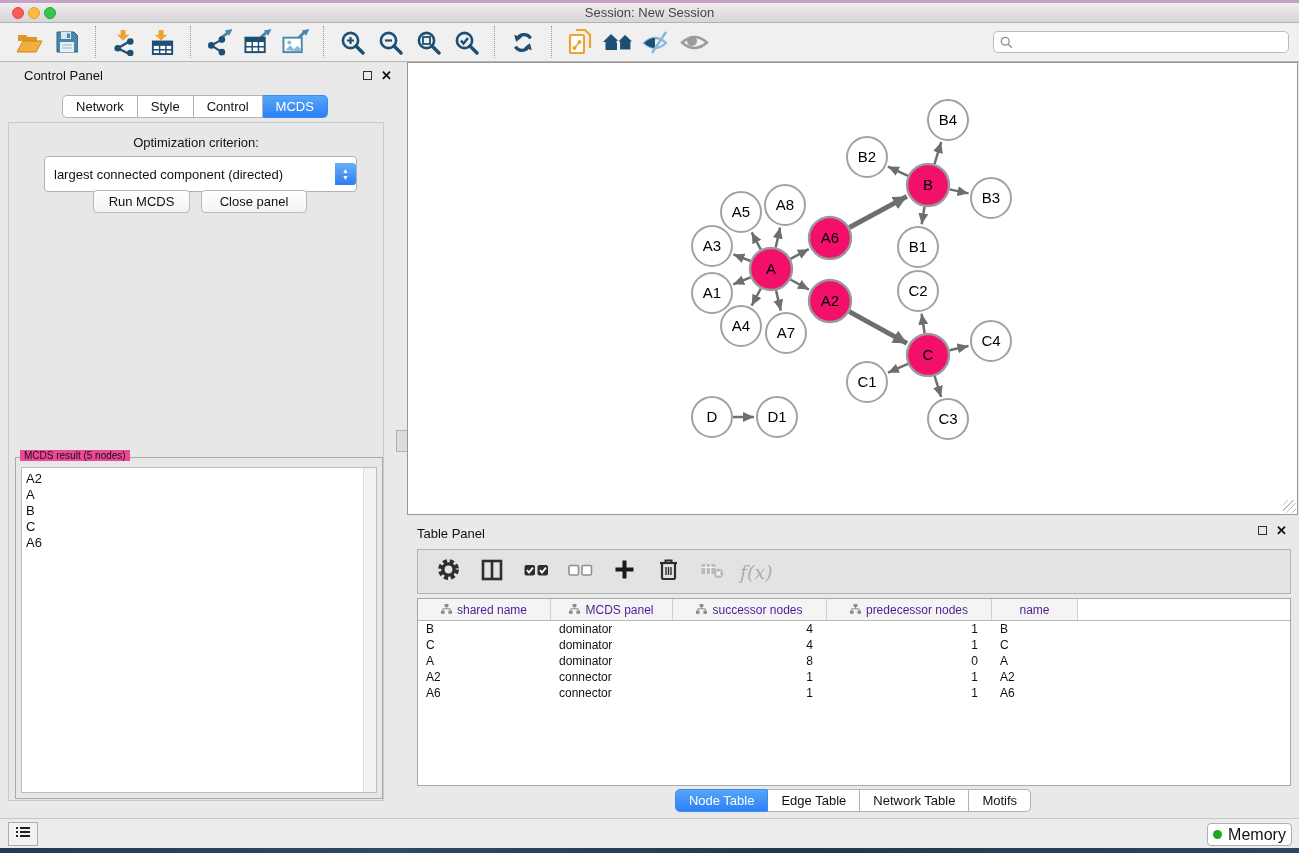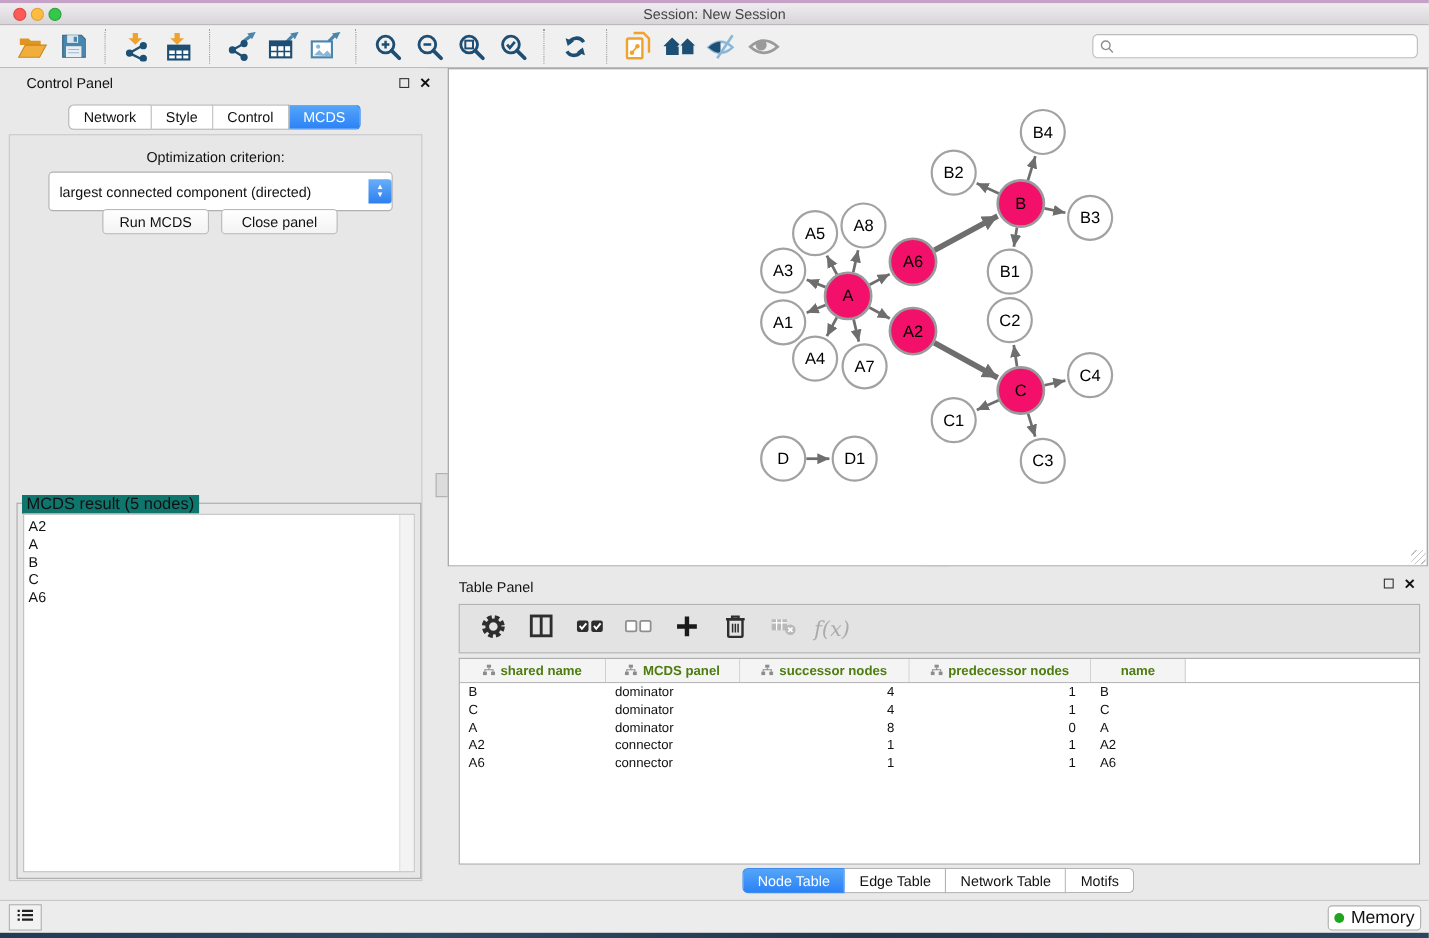--- a/index.html
+++ b/index.html
@@ -42,21 +42,21 @@
   .opt-label{position:absolute;left:0;right:0;top:12px;text-align:center;font-size:13px;color:#111;}
   .select{position:absolute;left:35px;top:33px;width:313px;height:36px;background:#fff;border:1px solid #b1b1b1;
           border-radius:4px;box-sizing:border-box;display:flex;align-items:center;}
   .select-text{flex:1;font-size:13px;color:#111;padding-left:9px;white-space:nowrap;overflow:hidden;}
   .select-step{width:21px;height:22px;border-radius:0 3px 3px 0;background:linear-gradient(#67aef9,#2d7ff0);
                display:flex;flex-direction:column;align-items:center;justify-content:center;gap:1px;}
   .select-step span{color:#fff;font-size:7px;line-height:6px;}
   .cp-btn{position:absolute;top:67px;height:23px;background:linear-gradient(#fff,#f3f3f3);border:1px solid #b9b9b9;
           border-radius:4px;font-size:13px;color:#111;display:flex;align-items:center;justify-content:center;box-sizing:border-box;}
   .fieldset{position:absolute;left:6px;top:334px;width:366px;height:340px;border:1px solid #a9a9a9;}
-  .legend{position:absolute;left:4px;top:-8px;background:#0f766e;padding:0 4px;font-size:15px;color:#111;}
+  .legend{position:absolute;left:4px;top:-8px;background:#ec4899;padding:0 4px;font-size:10px;color:#111;}
   .listbox{position:absolute;left:5px;top:9px;right:5px;bottom:5px;background:#fff;border:1px solid #bdbdbd;overflow:hidden;}
   .list-scroll{position:absolute;right:0;top:0;bottom:0;width:12px;background:#f3f3f3;border-left:1px solid #e0e0e0;}
   .list-item{font-size:13px;color:#111;line-height:16px;padding-left:4px;}
   
   .vhandle{position:absolute;left:396px;top:430px;width:10px;height:20px;background:#dcdcdc;border:1px solid #b0b0b0;}
   .hhandle{position:absolute;left:843px;top:514px;width:16px;height:6px;background:#dcdcdc;border:1px solid #b0b0b0;}
   
   .netwin{position:absolute;left:407px;top:62px;width:891px;height:453px;border:1px solid #989898;
           background:#fff;box-sizing:border-box;}
   .net-titlebar{position:absolute;left:0;top:0;width:100%;height:25px;
@@ -69,21 +69,21 @@
   .tpanel{position:absolute;left:407px;top:515px;width:892px;height:303px;background:#e9e9e9;}
   .tp-title{position:absolute;left:10px;top:11px;font-size:13px;color:#111;}
   .tp-toolbar{position:absolute;left:10px;top:34px;width:874px;height:45px;background:#e3e3e3;
               border:1px solid #b3b3b3;box-sizing:border-box;display:flex;align-items:center;padding-left:10px;}
   .tp-btn{width:40px;height:36px;display:flex;align-items:center;justify-content:center;}
   .fx{font-family:"DejaVu Serif",serif;font-style:italic;font-size:19px;color:#ababab;}
   .tview{position:absolute;left:10px;top:83px;width:874px;height:188px;background:#fff;border:1px solid #a8a8a8;
          box-sizing:border-box;overflow:hidden;}
   .thead{display:flex;height:21px;border-bottom:1px solid #b9b9b9;}
   .th{background:#f4f4f4;border-right:1px solid #cfcfcf;box-sizing:border-box;display:flex;align-items:center;
-      justify-content:center;gap:5px;font-size:12px;color:#4d7c0f;font-weight:bold;}
+      justify-content:center;gap:5px;font-size:12px;color:#4c1d95;}
   .trow{display:flex;height:16px;align-items:center;}
   .td{box-sizing:border-box;font-size:12px;color:#111;white-space:nowrap;overflow:hidden;}
   .tabs-bottom{position:absolute;left:0;right:0;top:274px;display:flex;justify-content:center;}
   
   .statusbar{position:absolute;left:0;top:818px;width:100%;height:30px;background:#ececec;border-top:1px solid #c6c6c6;box-sizing:border-box;}
   .status-left-btn{position:absolute;left:8px;top:3px;width:30px;height:24px;background:#f2f2f2;
                    border:1px solid #aeaeae;display:flex;align-items:center;justify-content:center;box-sizing:border-box;}
   .memory-btn{position:absolute;right:7px;top:4px;width:85px;height:23px;background:#fff;border:1px solid #aeaeae;
               border-radius:4px;display:flex;align-items:center;justify-content:center;gap:6px;box-sizing:border-box;}
   .memory-dot{width:9px;height:9px;border-radius:50%;}

